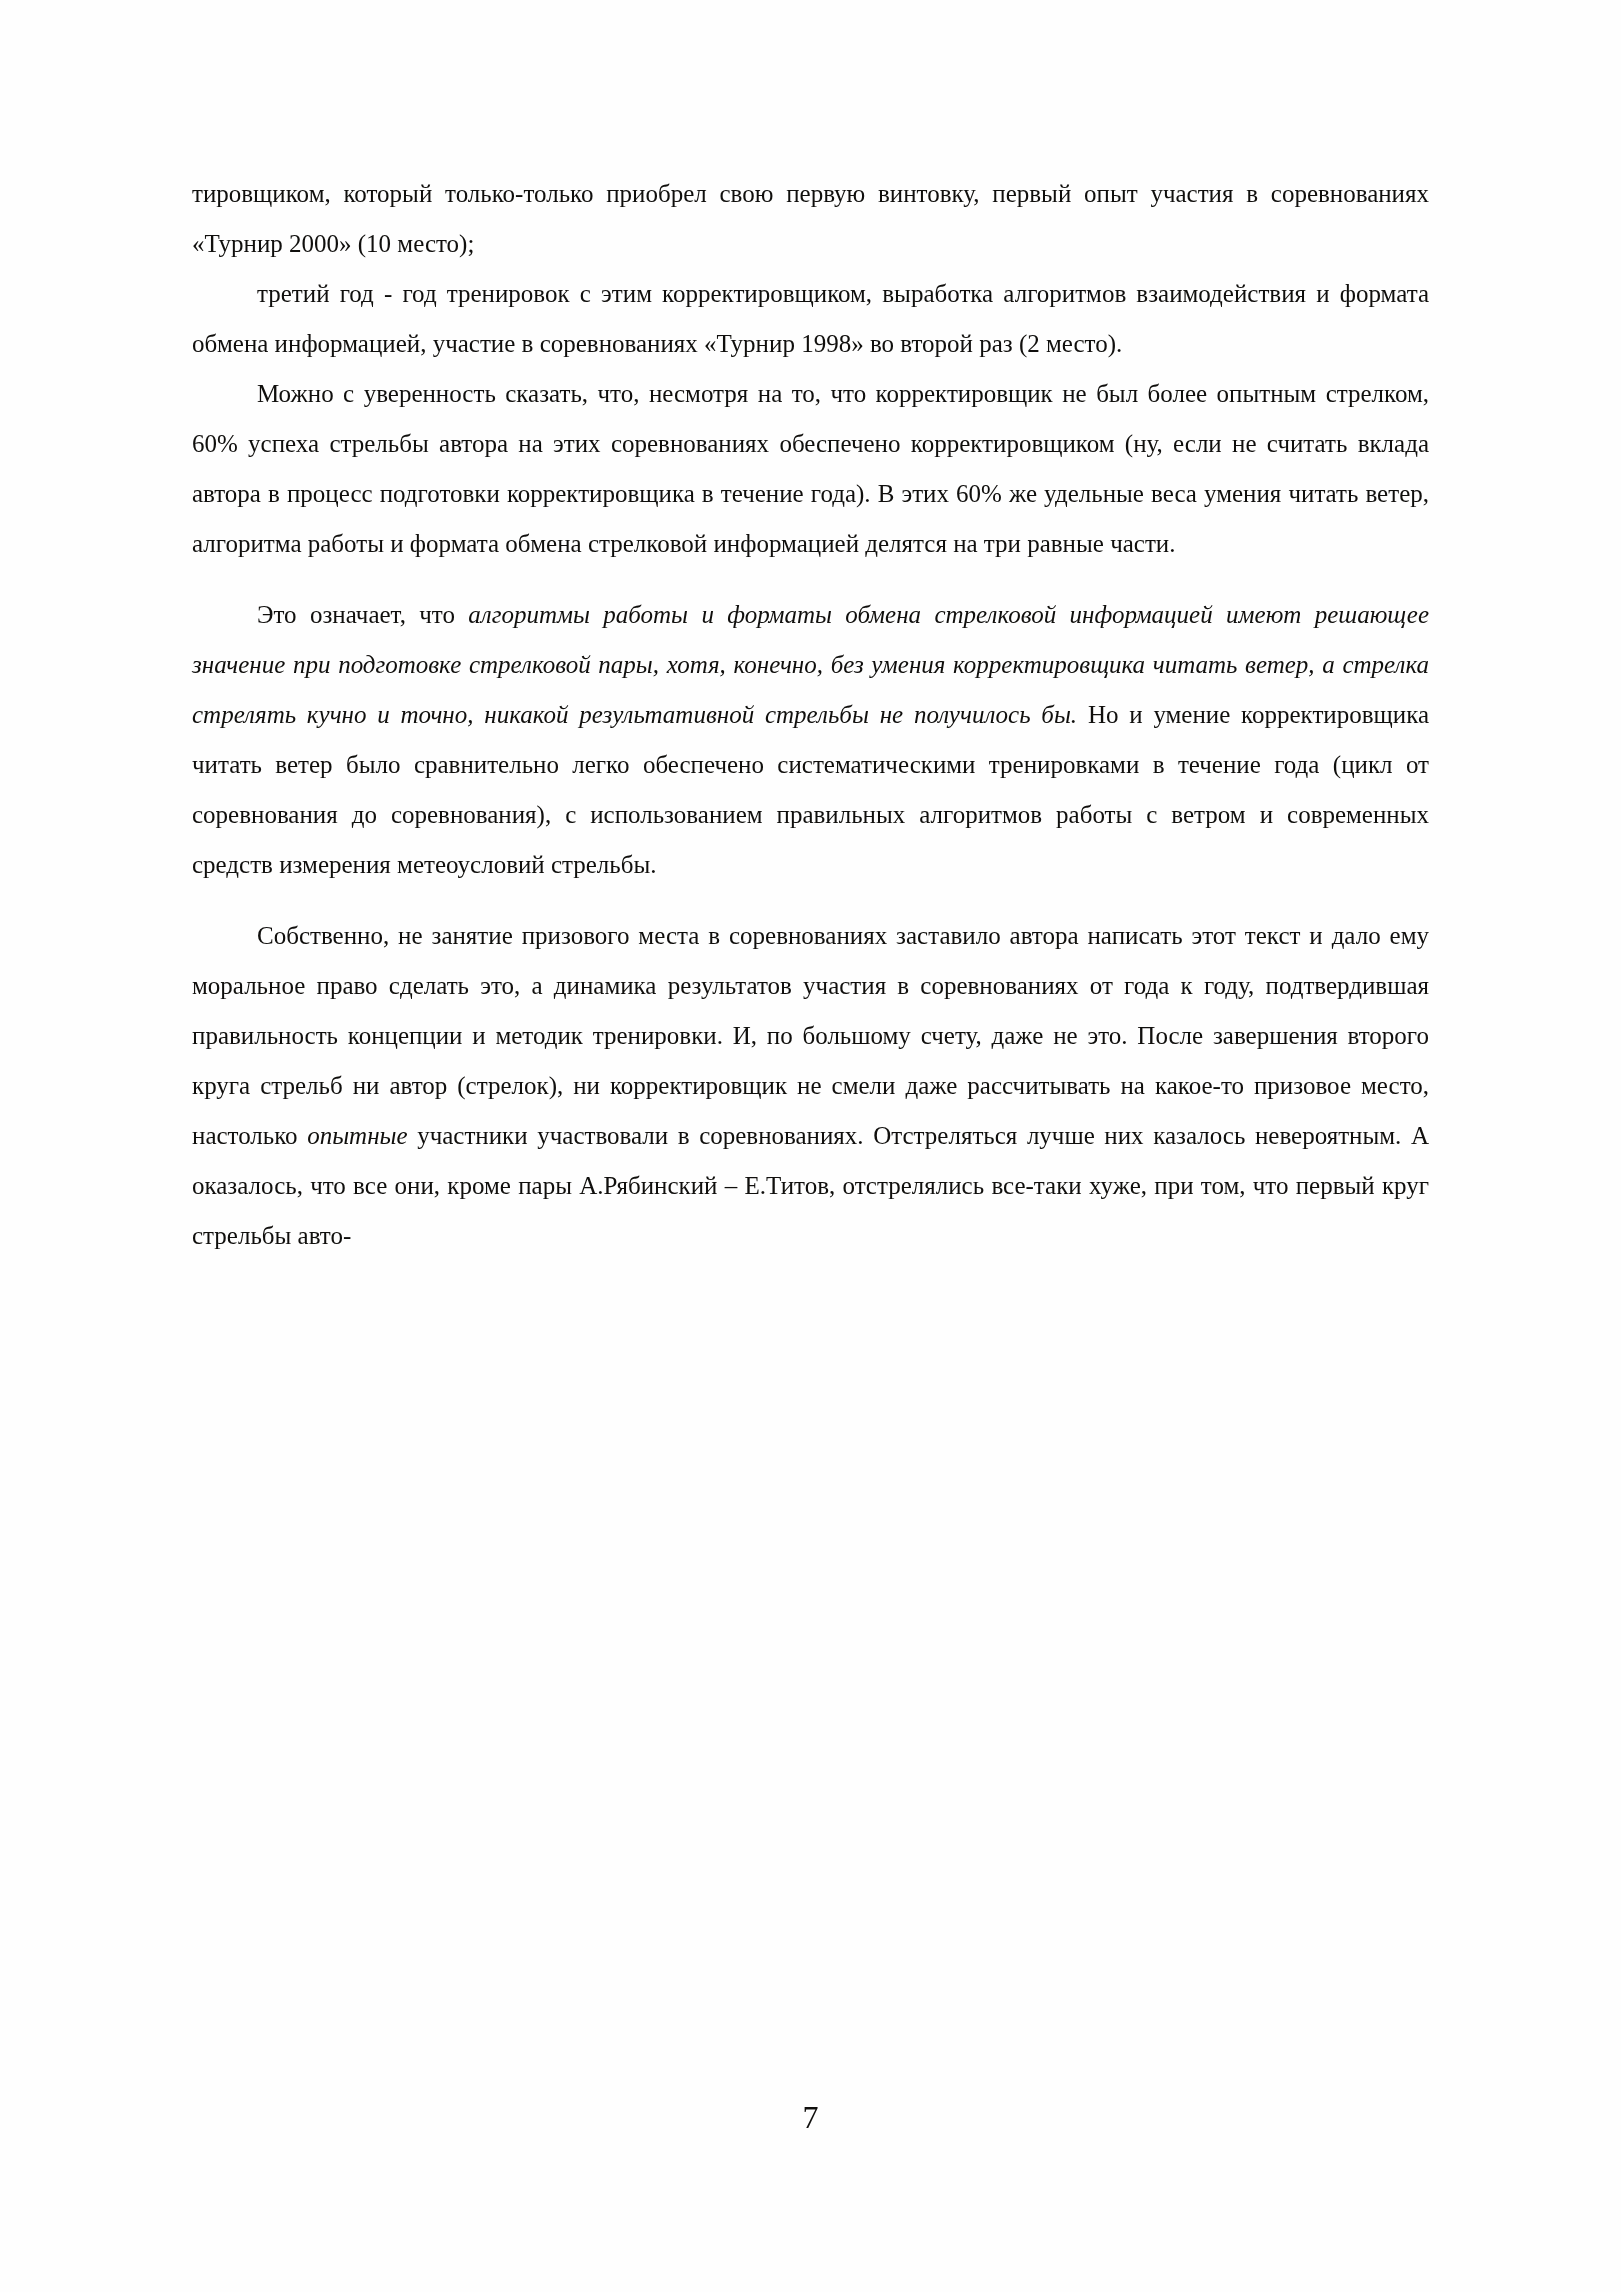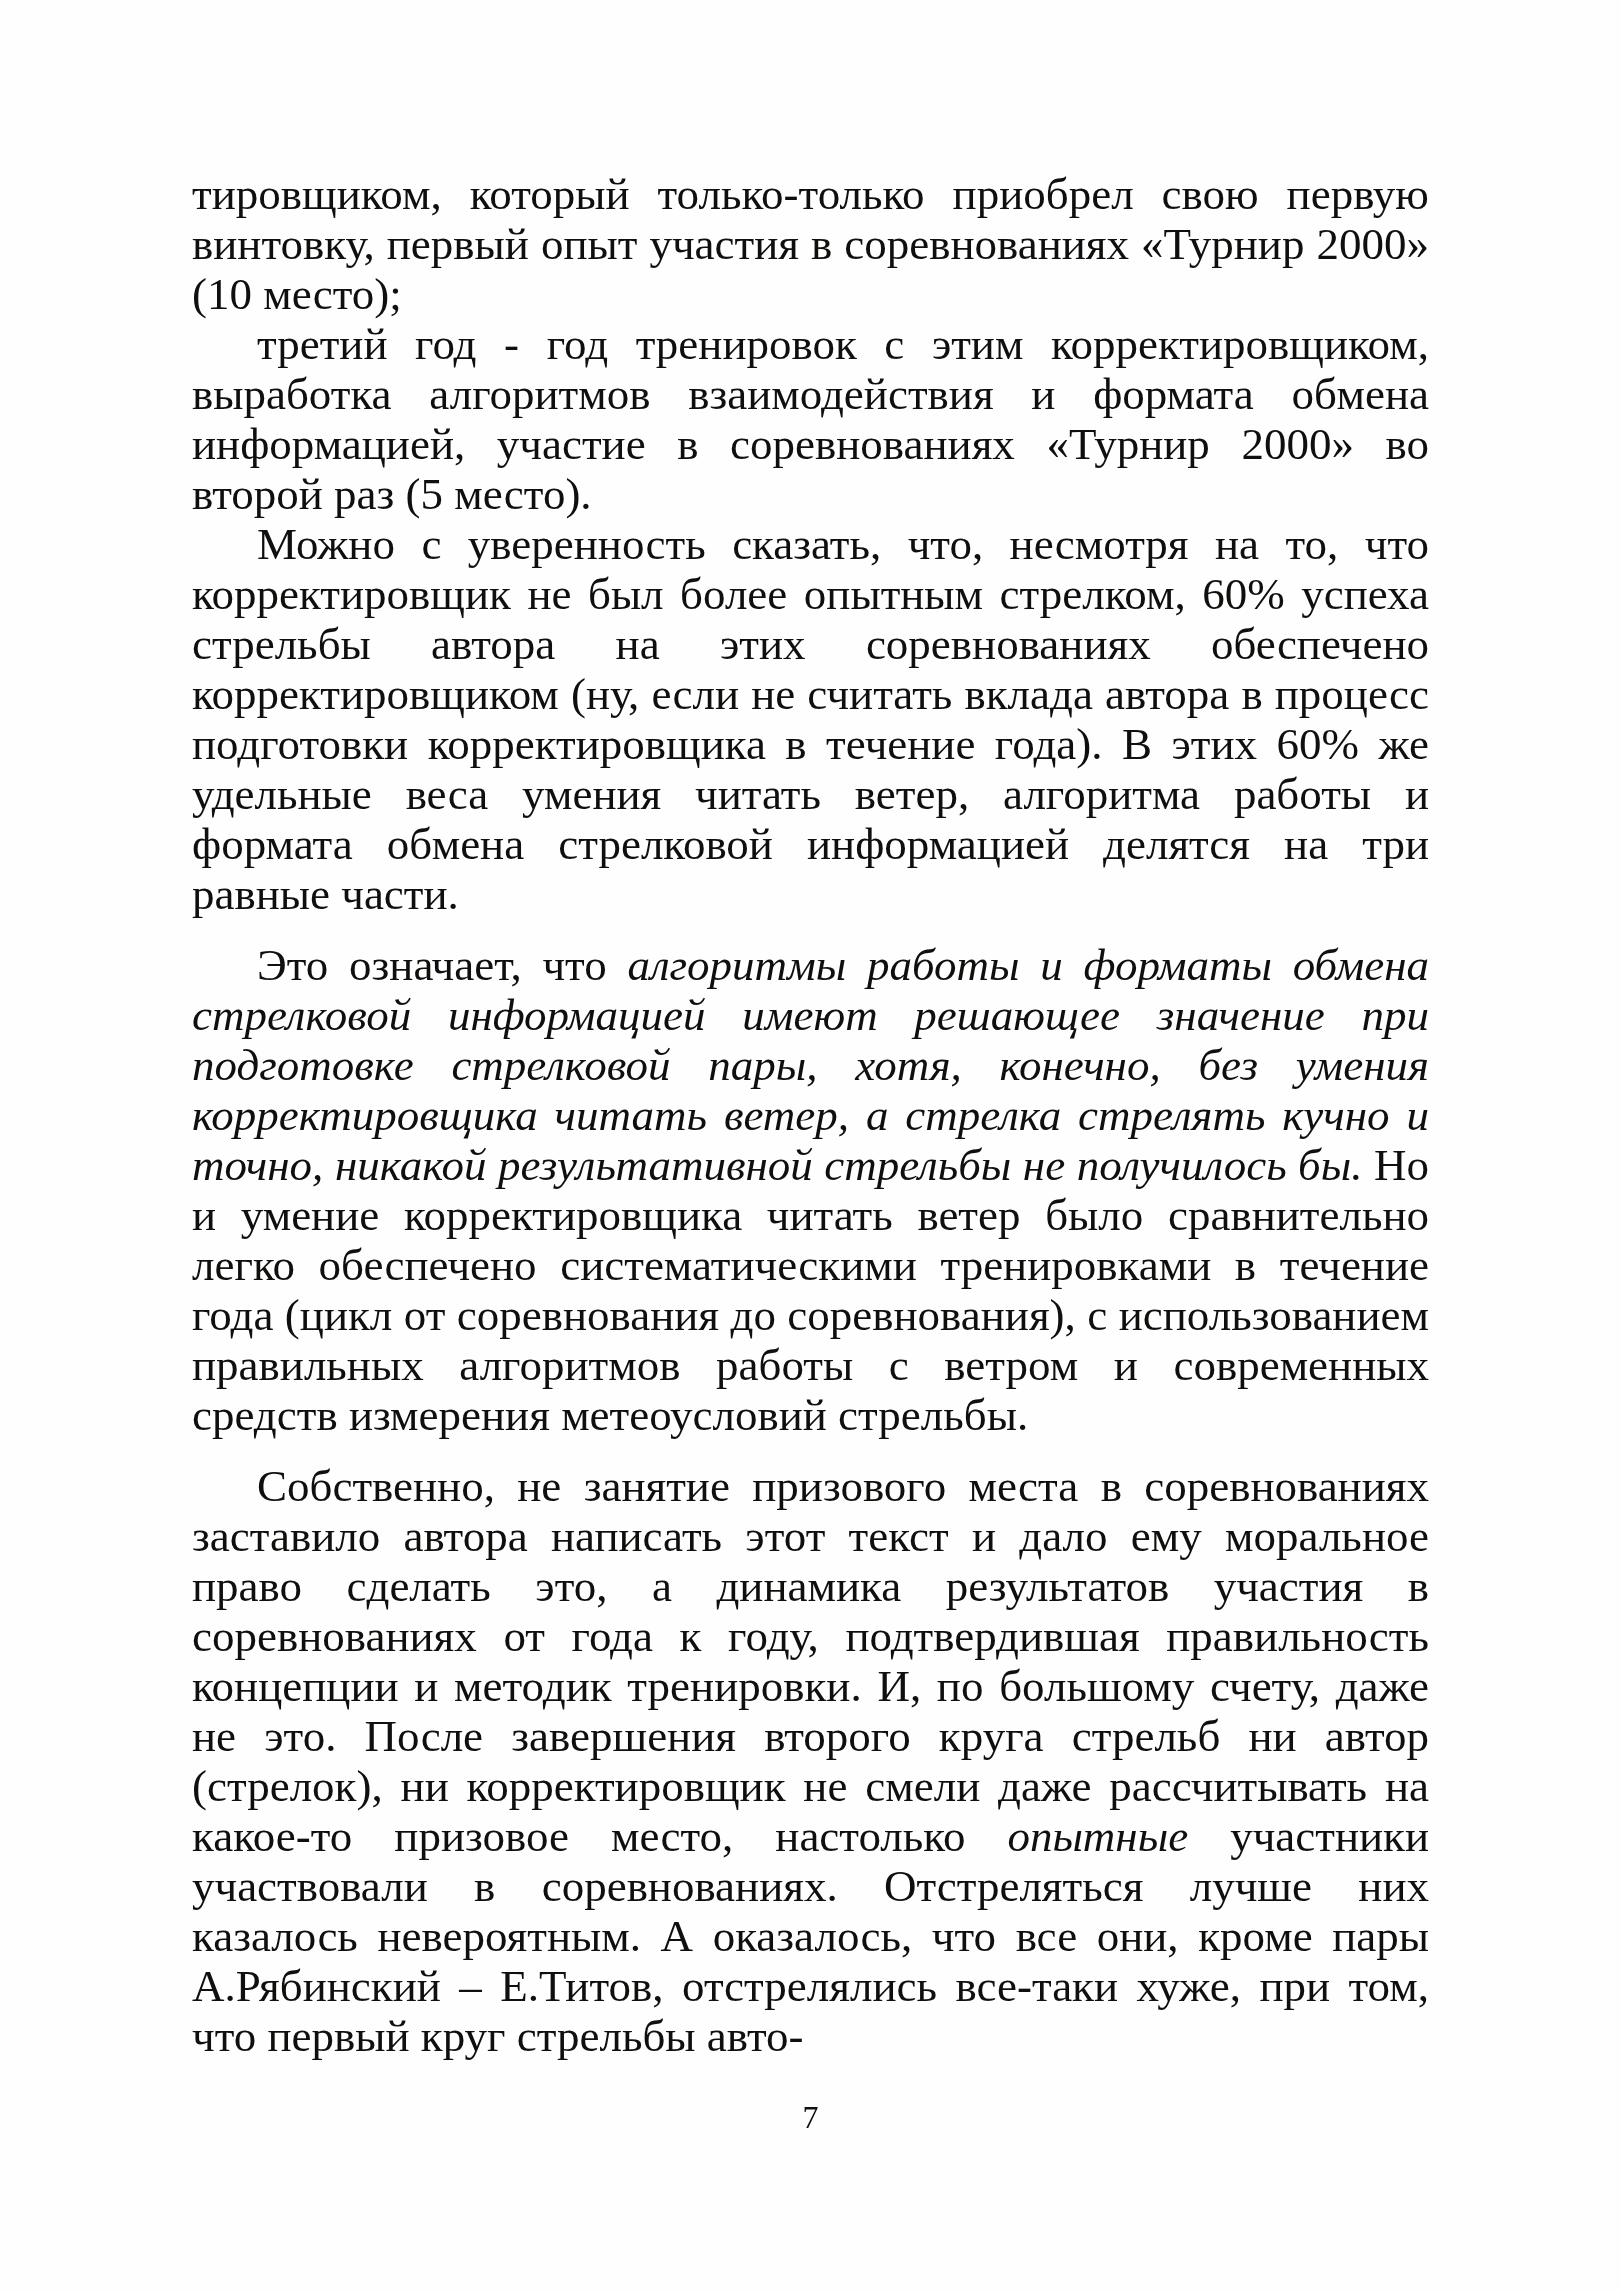--- a/index.html
+++ b/index.html
@@ -24,21 +24,21 @@
     background: #fefefe;
   }
   .content {
     position: absolute;
     left: 192px;
     top: 169px;
     width: 1237px;
   }
   p {
     margin: 0;
-    font-size: 45px;
+    font-size: 25px;
     line-height: 50px;
     text-align: justify;
     text-justify: inter-word;
     hyphens: manual;
   }
   p.indent {
     text-indent: 65px;
   }
   p.gap {
     margin-top: 21px;
@@ -58,21 +58,21 @@
   }
 </style>
 </head>
 <body>
 
 <div class="page">
   <div class="content">
 
     <p class="">тировщиком, который только-только приобрел свою первую винтовку, первый опыт участия в соревнованиях «Турнир 2000» (10 место);</p>
 
-    <p class="indent">третий год - год тренировок с этим корректировщиком, выработка алгоритмов взаимодействия и формата обмена информацией, участие в соревнованиях «Турнир 2000» во второй раз (5 место).</p>
+    <p class="indent">третий год - год тренировок с этим корректировщиком, выработка алгоритмов взаимодействия и формата обмена информацией, участие в соревнованиях «Турнир 1998» во второй раз (2 место).</p>
 
     <p class="indent">Можно с уверенность сказать, что, несмотря на то, что корректировщик не был более опытным стрелком, 60% успеха стрельбы автора на этих соревнованиях обеспечено корректировщиком (ну, если не считать вклада автора в процесс подготовки корректировщика в течение года). В этих 60% же удельные веса умения читать ветер, алгоритма работы и формата обмена стрелковой информацией делятся на три равные части.</p>
 
     <p class="indent gap"><span>Это означает, что </span><span class="italic">алгоритмы работы и форматы обмена стрелковой информацией имеют решающее значение при подготовке стрелковой пары, хотя, конечно, без умения корректировщика читать ветер, а стрелка стрелять кучно и точно, никакой результативной стрельбы не получилось бы.</span><span> Но и умение корректировщика читать ветер было сравнительно легко обеспечено систематическими тренировками в течение года (цикл от соревнования до соревнования), с использованием правильных алгоритмов работы с ветром и современных средств измерения метеоусловий стрельбы.</span></p>
 
     <p class="indent gap"><span>Собственно, не занятие призового места в соревнованиях заставило автора написать этот текст и дало ему моральное право сделать это, а динамика результатов участия в соревнованиях от года к году, подтвердившая правильность концепции и методик тренировки. И, по большому счету, даже не это. После завершения второго круга стрельб ни автор (стрелок), ни корректировщик не смели даже рассчитывать на какое-то призовое место, настолько </span><span class="italic">опытные</span><span> участники участвовали в соревнованиях. Отстреляться лучше них казалось невероятным. А оказалось, что все они, кроме пары А.Рябинский – Е.Титов, отстрелялись все-таки хуже, при том, что первый круг стрельбы авто-</span></p>
 
   </div>
 
   <div class="folio">7</div>

